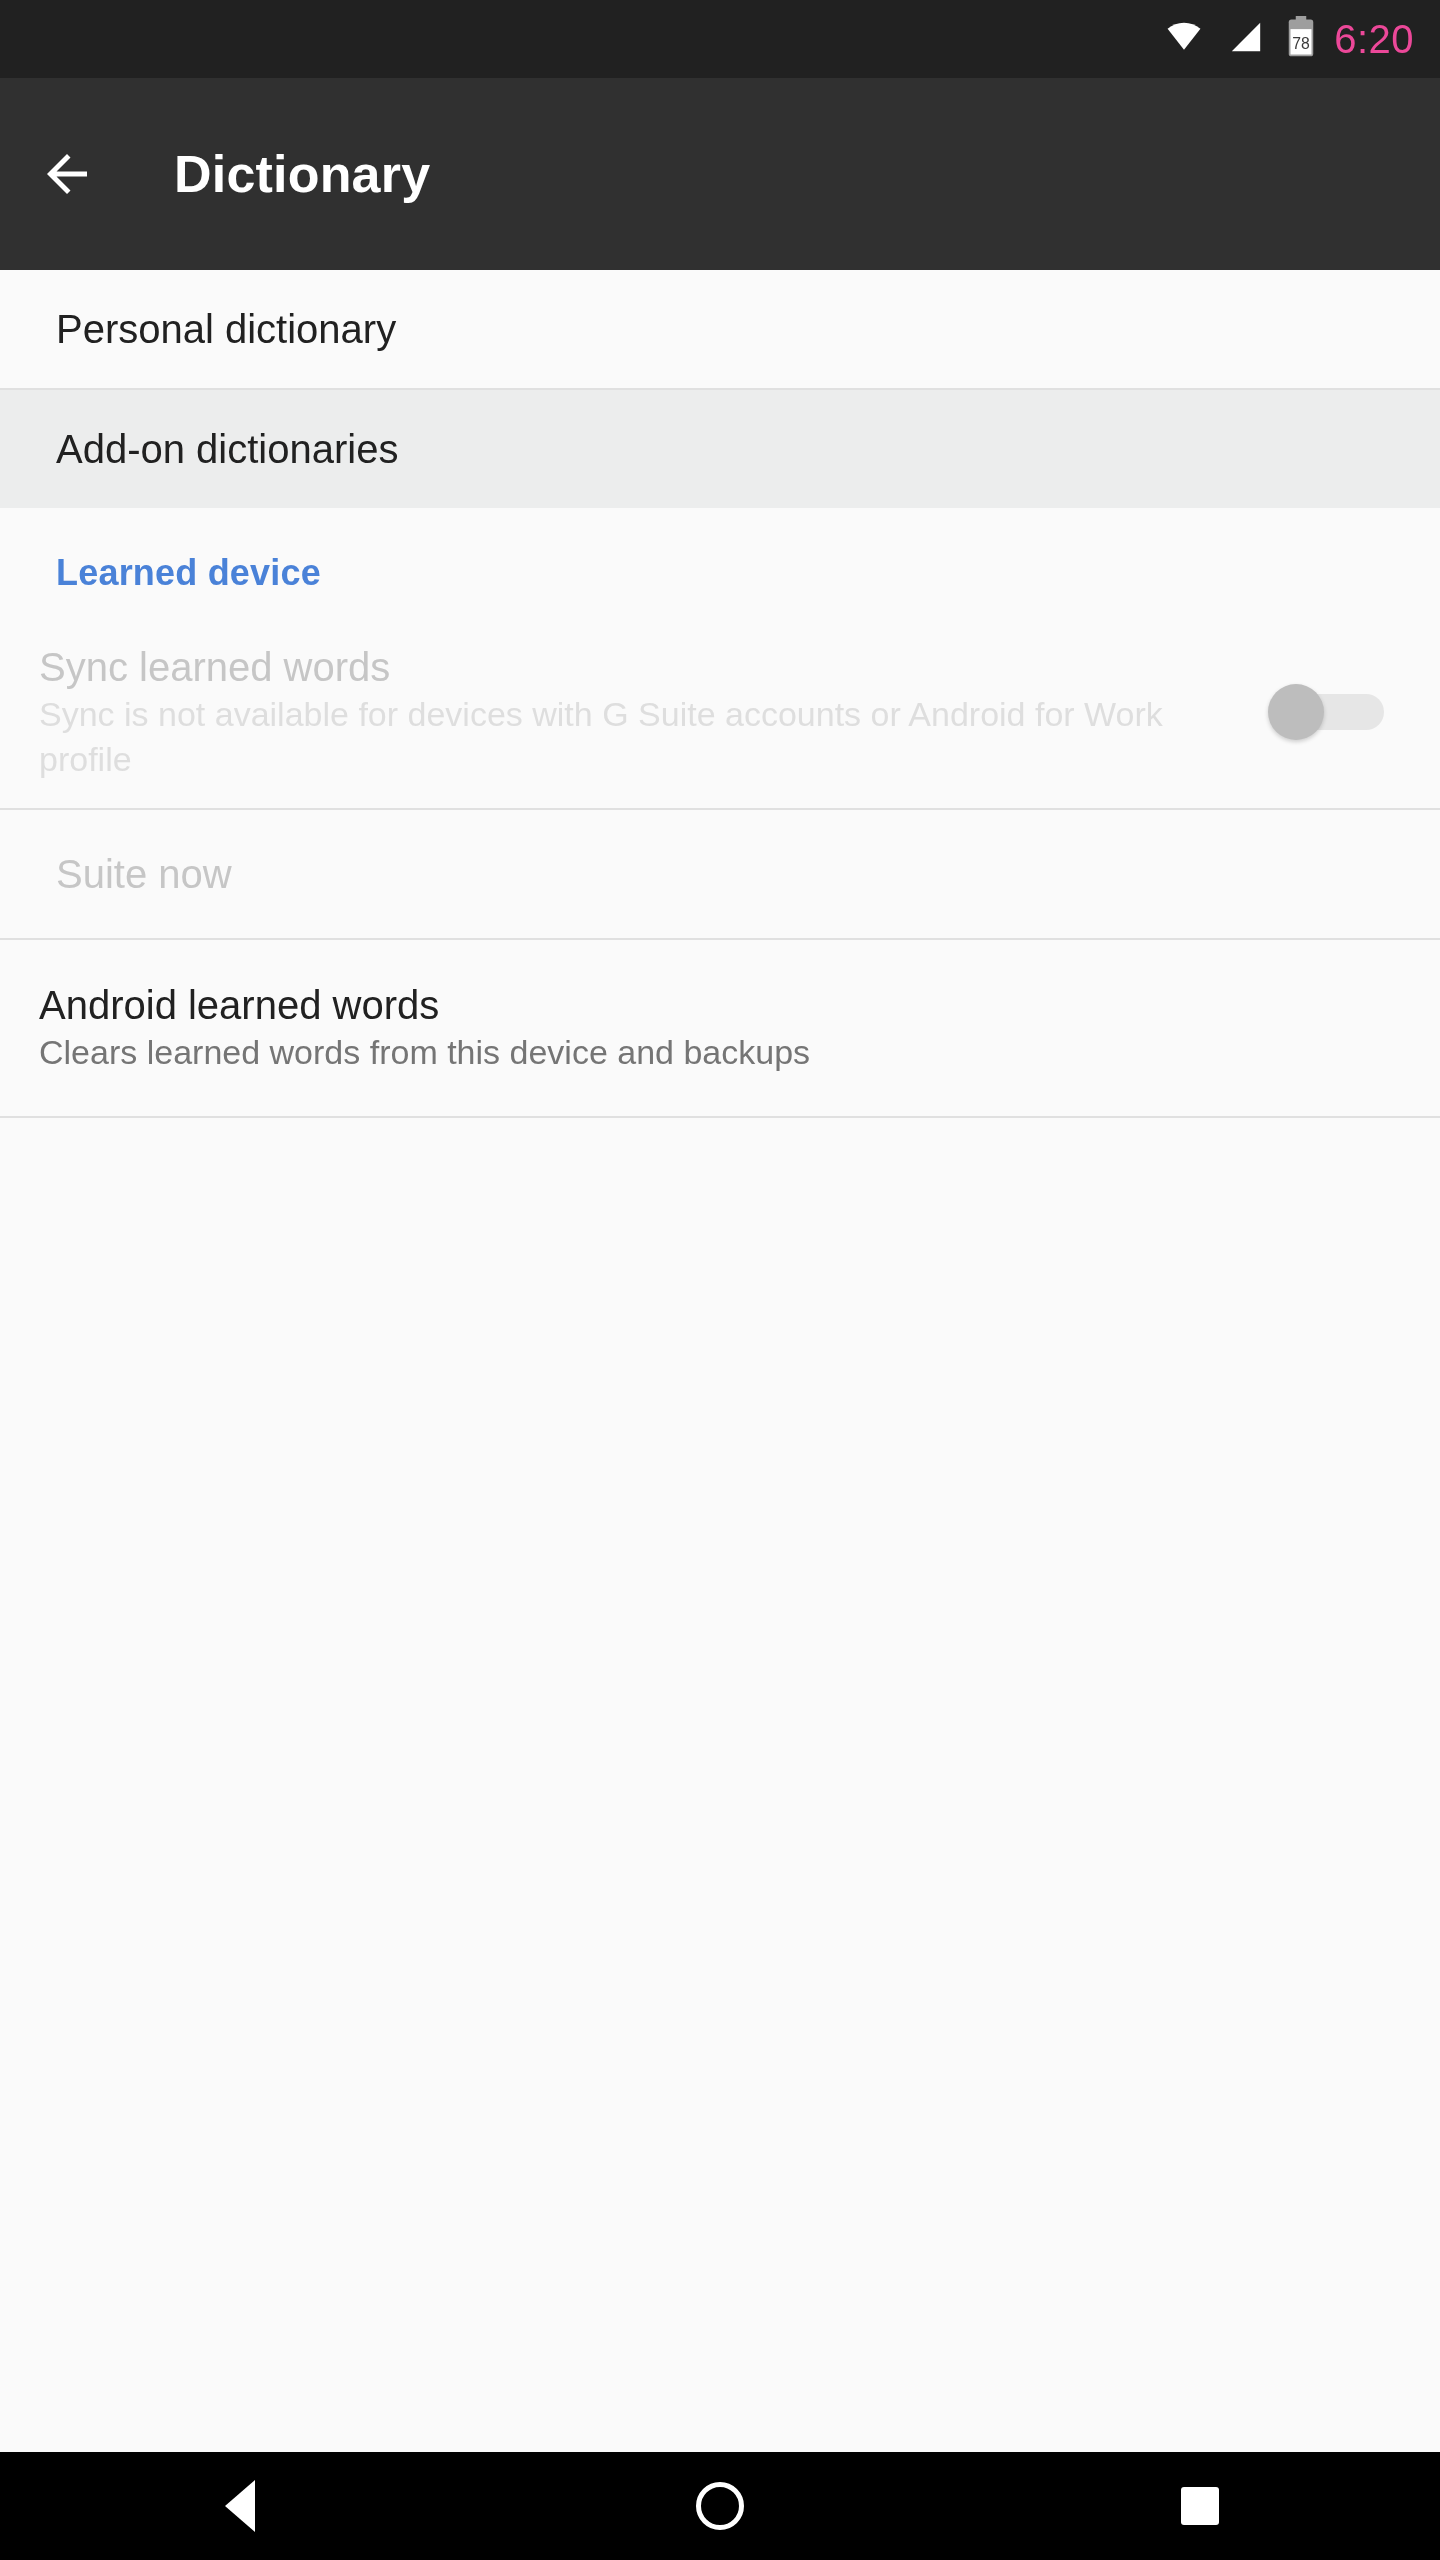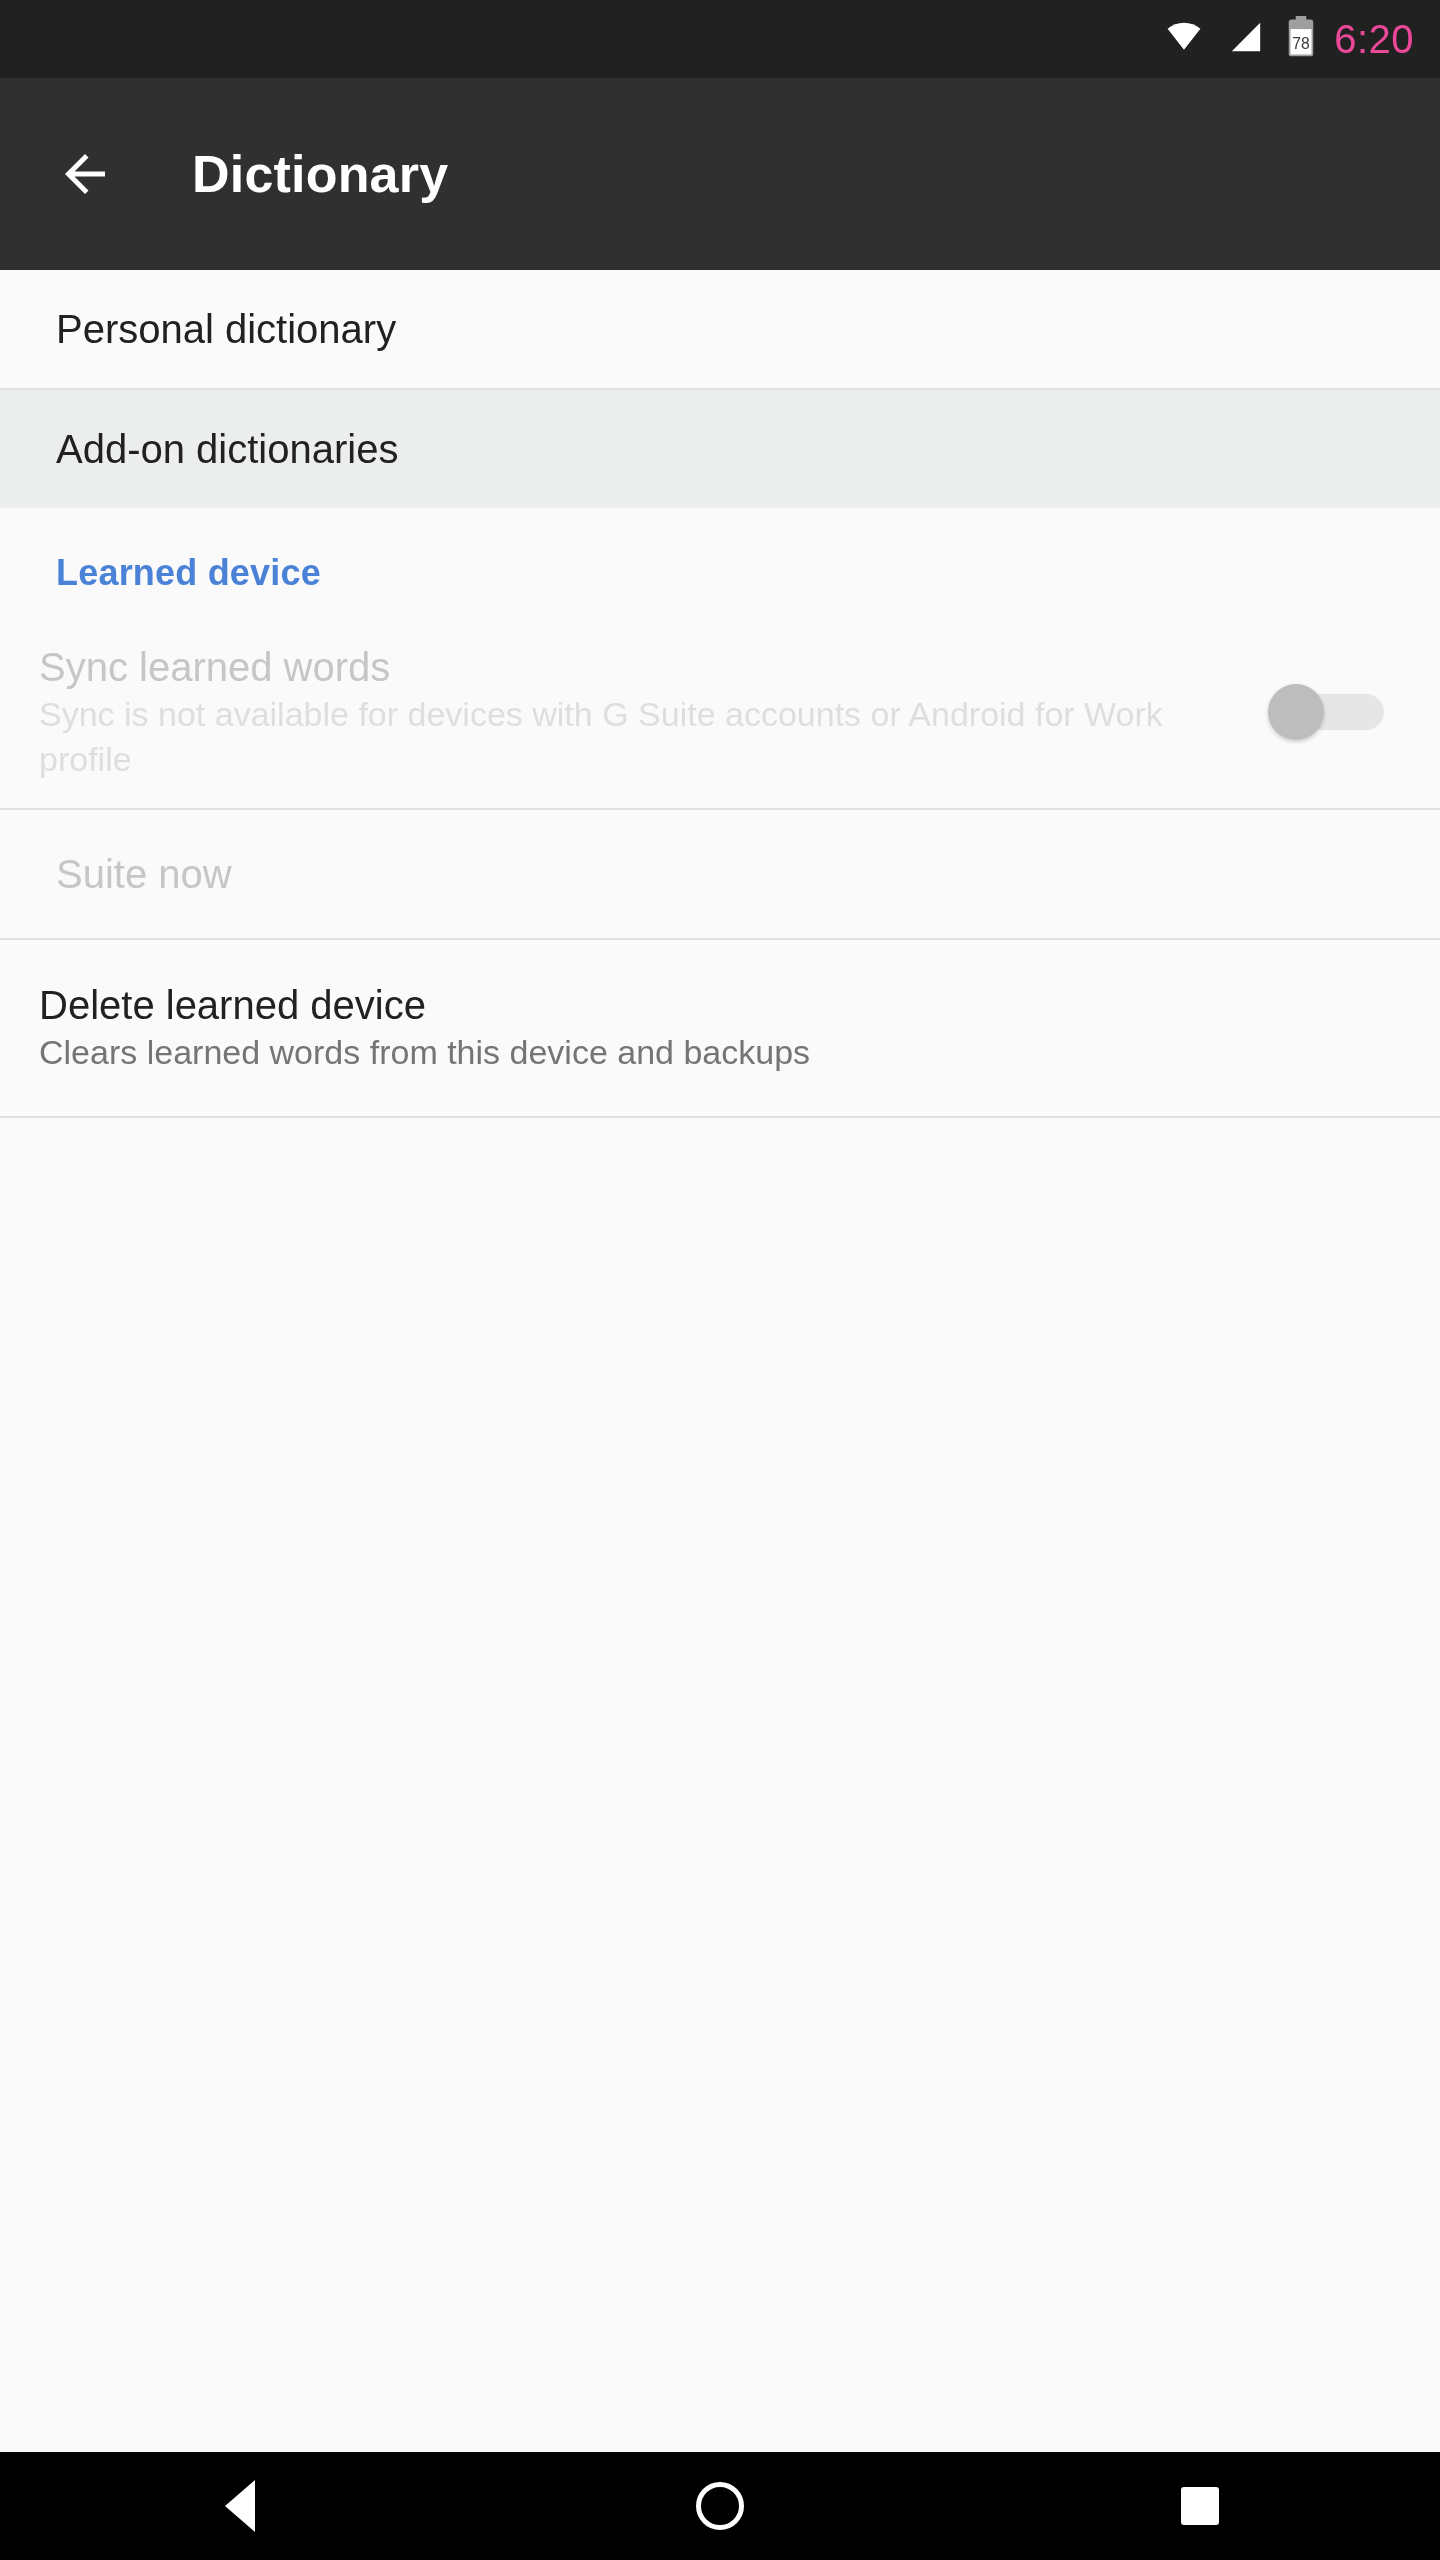--- a/index.html
+++ b/index.html
@@ -17,21 +17,21 @@
     display:flex; align-items:center; justify-content:flex-end;
     padding-right:26px; gap:18px;
   }
   .sb-icons { display:flex; align-items:center; gap:20px; }
   .sb-time { color:#ec4899; font-size:40px; letter-spacing:0.5px; }
 
   
   .appbar {
     height:192px; background:#303030;
     display:flex; align-items:center;
-    padding-left:46px;
+    padding-left:28px;
     position:relative;
   }
   .back-btn { width:78px; height:78px; display:flex; align-items:center; justify-content:center; }
   .appbar-title {
     color:#ffffff; font-size:52px; font-weight:700;
     margin-left:68px; letter-spacing:0.2px;
   }
   .appbar-shadow {
     position:absolute; left:0; right:0; top:100%; height:8px;
     background:linear-gradient(to bottom, rgba(0,0,0,0.22), rgba(0,0,0,0));
@@ -164,21 +164,21 @@
 
     <div class="row row-simple" style="height:128px;">
       <div class="row-body">
         <div class="row-title disabled">Suite now</div>
       </div>
     </div>
     <div class="divider-inset"></div>
 
     <div class="row row-two">
       <div class="row-body">
-        <div class="row-title">Delete learned device</div>
+        <div class="row-title">Android learned words</div>
         <div class="row-summary">Clears learned words from this device and backups</div>
       </div>
     </div>
     <div class="divider-inset"></div>
 
     <div class="filler" style="height:900px;"></div>
   </div>
 
   <div class="navbar">
     <div class="nav-btn">

